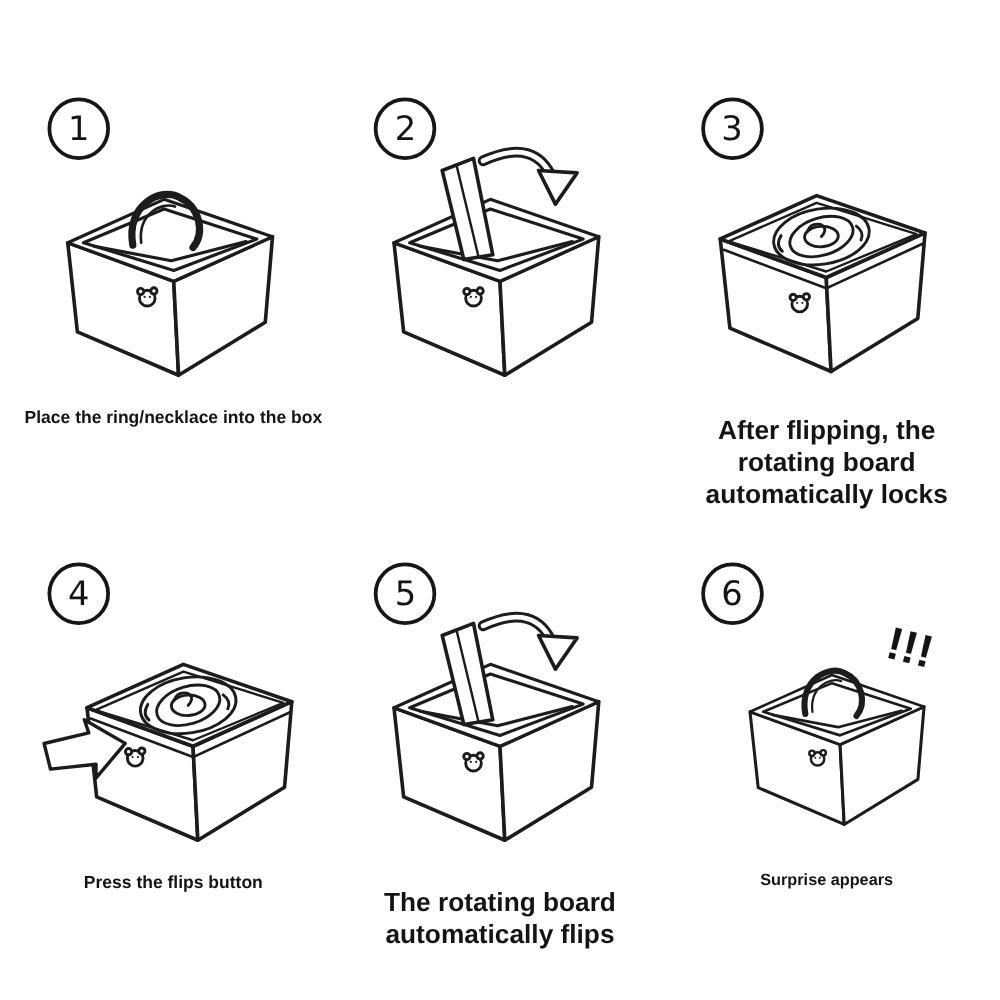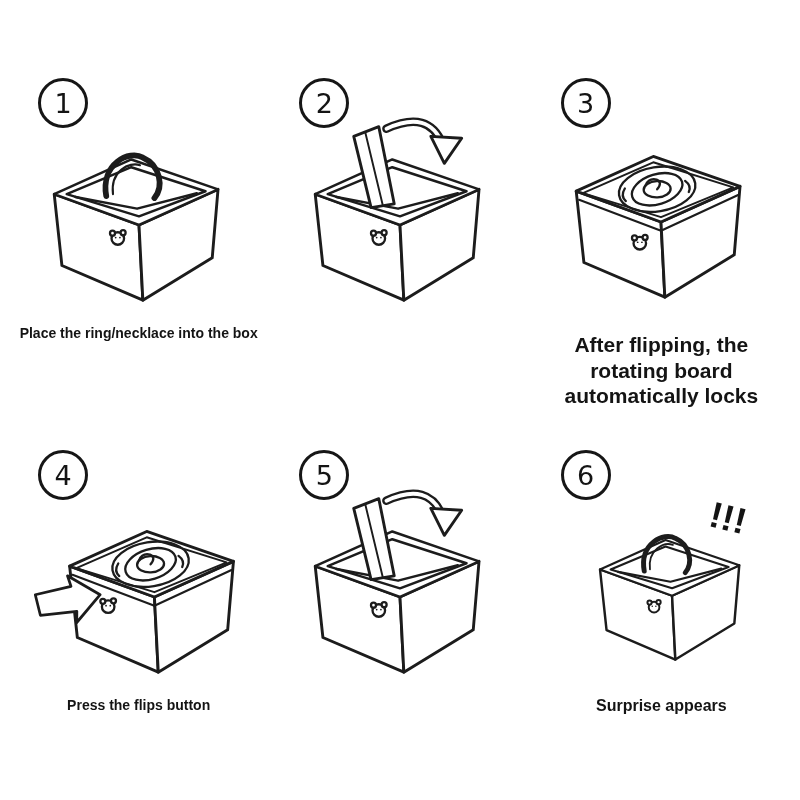--- a/index.html
+++ b/index.html
@@ -28,21 +28,21 @@
   .illus-wrap{
     margin-top:44px;height:212px;
     display:flex;align-items:center;justify-content:center;
   }
   svg.illus{display:block;}
   .caption{
     font-weight:bold;font-size:14px;line-height:1.3;
     text-align:center;max-width:256px;margin-top:6px;
   }
   .caption.large{font-size:21px;max-width:250px;line-height:1.2;margin-top:20px;}
-  .caption.small{font-size:16px;}
+  .caption.small{font-size:13px;}
   .bang{font-family:"Liberation Sans",sans-serif;font-weight:bold;}
 </style>
 </head>
 <body>
 
 <svg width="0" height="0" style="position:absolute" aria-hidden="true">
   <defs>
     <g id="box-shell">
       <path d="M22,84 L110,116 L114,194 L30,158 Z"></path>
       <path d="M110,116 L192,79 L186,150 L114,194 Z"></path>
@@ -161,20 +161,21 @@
       <svg class="illus" viewBox="0 0 220 205" width="212" height="198">
         <g fill="#ffffff" stroke="#1c1c1c" stroke-width="3" stroke-linejoin="round" stroke-linecap="round">
           <use href="#box-shell"></use>
           <use href="#open-top" stroke-width="2.6"></use>
           <use href="#board"></use>
           <use href="#flip-arrow"></use>
           <use href="#bear" transform="translate(88,130)" stroke-width="2.4"></use>
         </g>
       </svg>
     </div>
+    <div class="caption large">The rotating board automatically flips</div>
   </div>
 
   <div class="step">
     <div class="step-number">6</div>
     <div class="illus-wrap">
       <svg class="illus" viewBox="0 0 220 205" width="212" height="198">
         <g fill="#ffffff" stroke="#1c1c1c" stroke-width="3" stroke-linejoin="round" stroke-linecap="round">
           <g transform="translate(28,16) scale(0.85)">
             <use href="#box-shell"></use>
             <use href="#open-top" stroke-width="2.6"></use>

